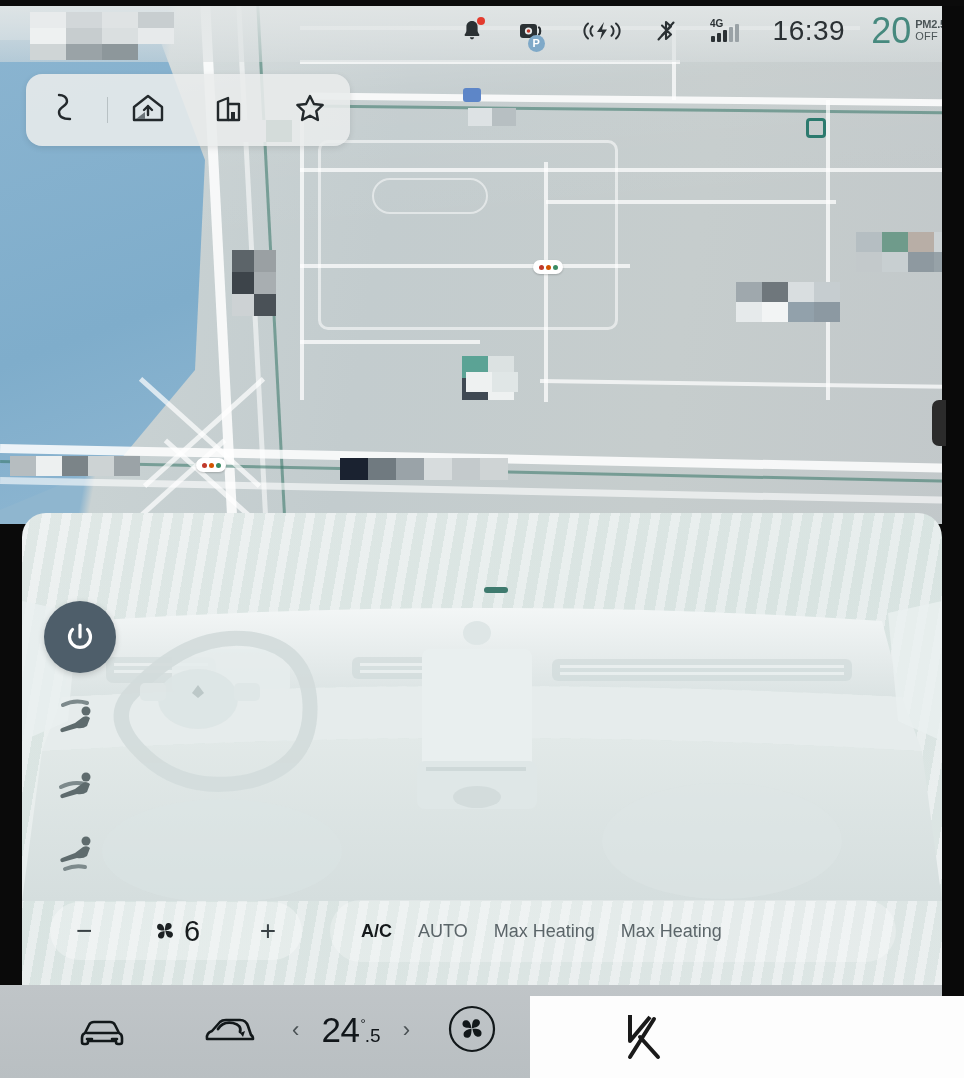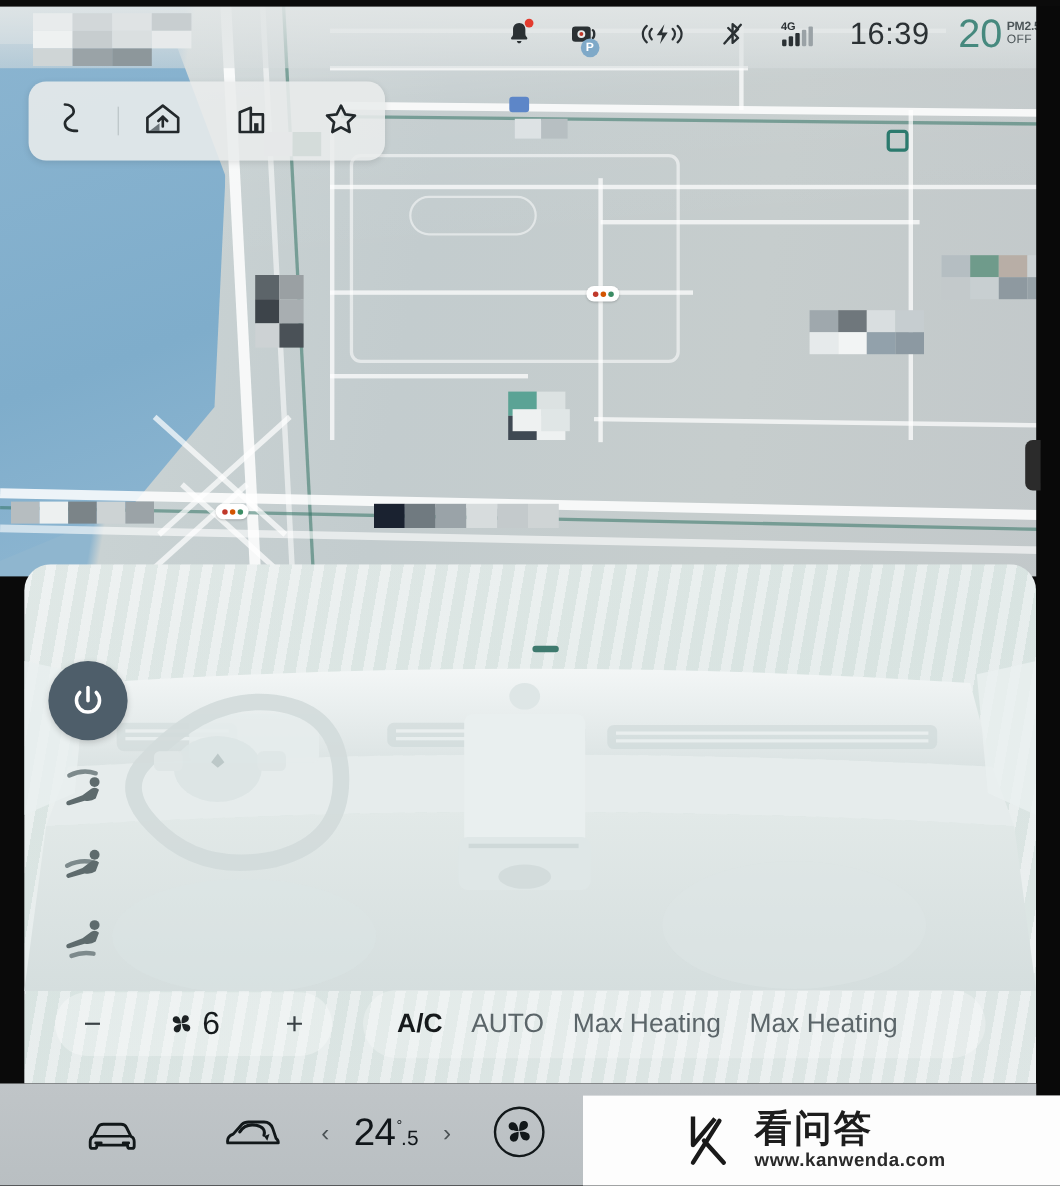--- a/index.html
+++ b/index.html
@@ -171,21 +171,21 @@
 
   #mode-row {
     position: absolute; left: 308px; top: 387px;
     width: 566px; height: 62px; border-radius: 31px;
     background: rgba(255,255,255,0.26);
     display: flex; align-items: center; gap: 8px;
     padding: 0 22px;
     z-index: 6;
   }
   .mode {
-    font-size: 24px; color: #5b6569; padding: 0 9px; white-space: nowrap;
+    font-size: 18px; color: #5b6569; padding: 0 9px; white-space: nowrap;
   }
   .mode.active { color: #15191b; font-weight: 600; }
 
   
   #bottombar {
     position: absolute; left: 0; bottom: 0; width: 964px; height: 93px;
     background: linear-gradient(180deg, #c0c5c8 0%, #b9bfc2 100%);
     display: flex; align-items: center;
     z-index: 22;
   }
@@ -591,19 +591,15 @@
     <div class="notch"></div>
   </div>
   <div id="bezel-top"></div>
 
   <div id="watermark">
     <svg id="wm-logo" viewBox="0 0 52 52" fill="none">
       <path d="M10 4 L10 30 L30 6" stroke="#1a1a1a" stroke-width="4" stroke-linejoin="round" fill="none"></path>
       <path d="M34 8 L10 46" stroke="#1a1a1a" stroke-width="4" stroke-linecap="round"></path>
       <path d="M20 26 L38 46" stroke="#1a1a1a" stroke-width="4" stroke-linecap="round"></path>
     </svg>
-    <div id="wm-text">
-      <span id="wm-cn">看问答</span>
-      <span id="wm-url">www.kanwenda.com</span>
-    </div>
   </div>
 
 </div>
 
 </body></html>

